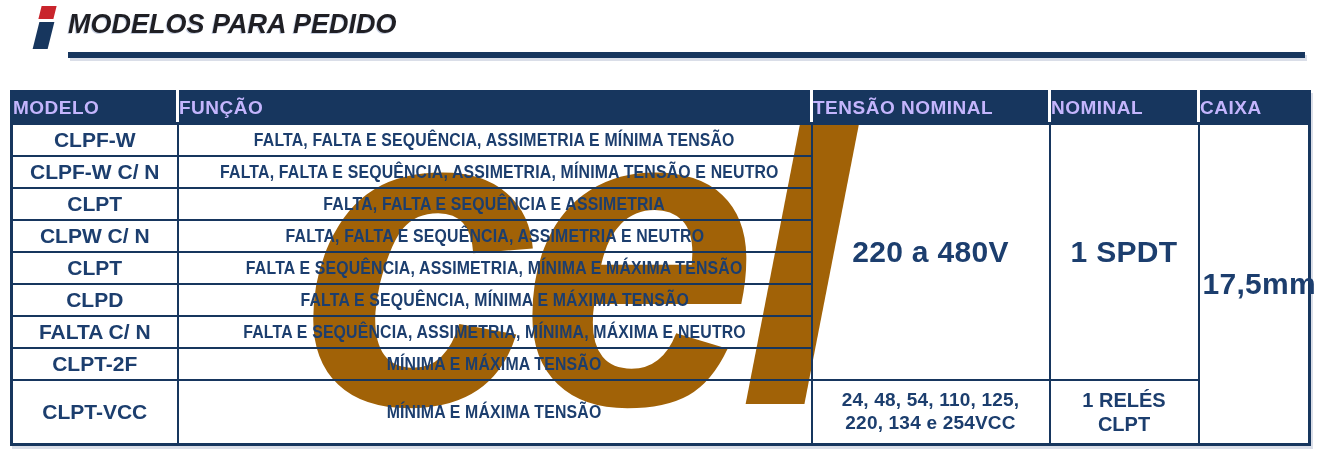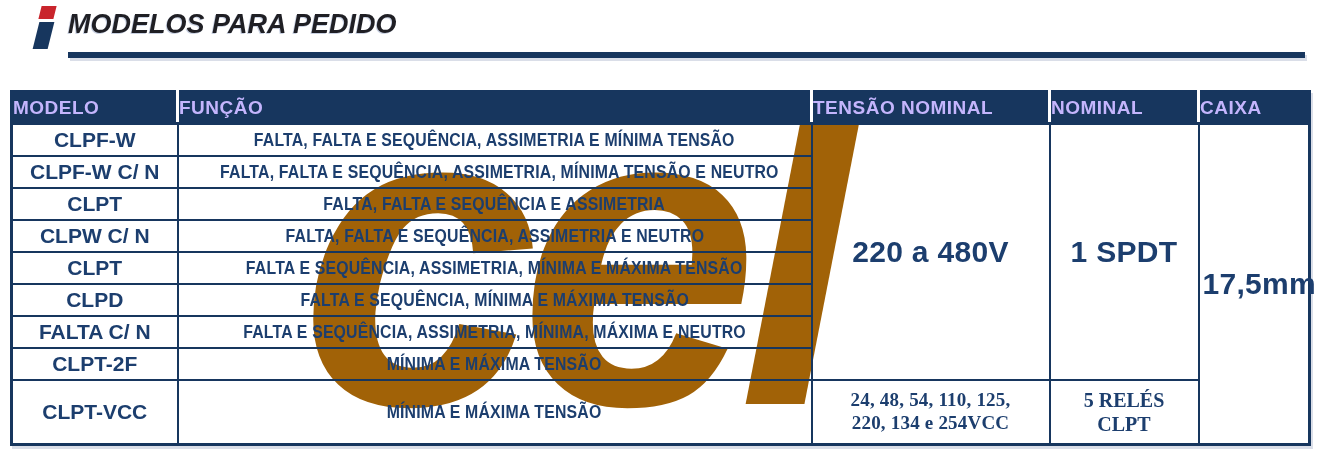--- a/index.html
+++ b/index.html
@@ -57,21 +57,21 @@
   tr.row-vcc td{height:62px;}
   td.model-cell{font-size:21px;letter-spacing:0px;white-space:nowrap;}
   td.fn-cell{overflow:hidden;}
   td.fn-cell .fn{
     display:inline-block;transform:scaleX(0.88);transform-origin:center;
     font-size:18px;white-space:nowrap;letter-spacing:0.2px;
   }
   td.group-cell{font-size:30px;letter-spacing:0.3px;}
   td.vcc-tensao{font-size:19px;line-height:1.2;letter-spacing:0.2px;}
   td.vcc-contatos{font-size:20px;line-height:1.2;}
-  td .line{display:block;font-family:Liberation Serif, serif;}
+  td .line{display:block;}
 </style>
 </head>
 <body>
 
 <div class="watermark">cel</div>
 
 <div class="title-row">
   <div class="logo-i">
     <div class="dot"></div>
     <div class="bar"></div>
@@ -134,18 +134,18 @@
       <td class="fn-cell"><span class="fn">MÍNIMA E MÁXIMA TENSÃO</span></td>
     </tr>
     <tr class="row-vcc">
       <td class="model-cell">CLPT-VCC</td>
       <td class="fn-cell"><span class="fn">MÍNIMA E MÁXIMA TENSÃO</span></td>
       <td class="vcc-tensao">
         <span class="line">24, 48, 54, 110, 125,</span>
         <span class="line">220, 134 e 254VCC</span>
       </td>
       <td class="vcc-contatos">
-        <span class="line">5 RELÉS</span>
+        <span class="line">1 RELÉS</span>
         <span class="line">CLPT</span>
       </td>
     </tr>
   </tbody>
 </table>
 
 </body></html>

